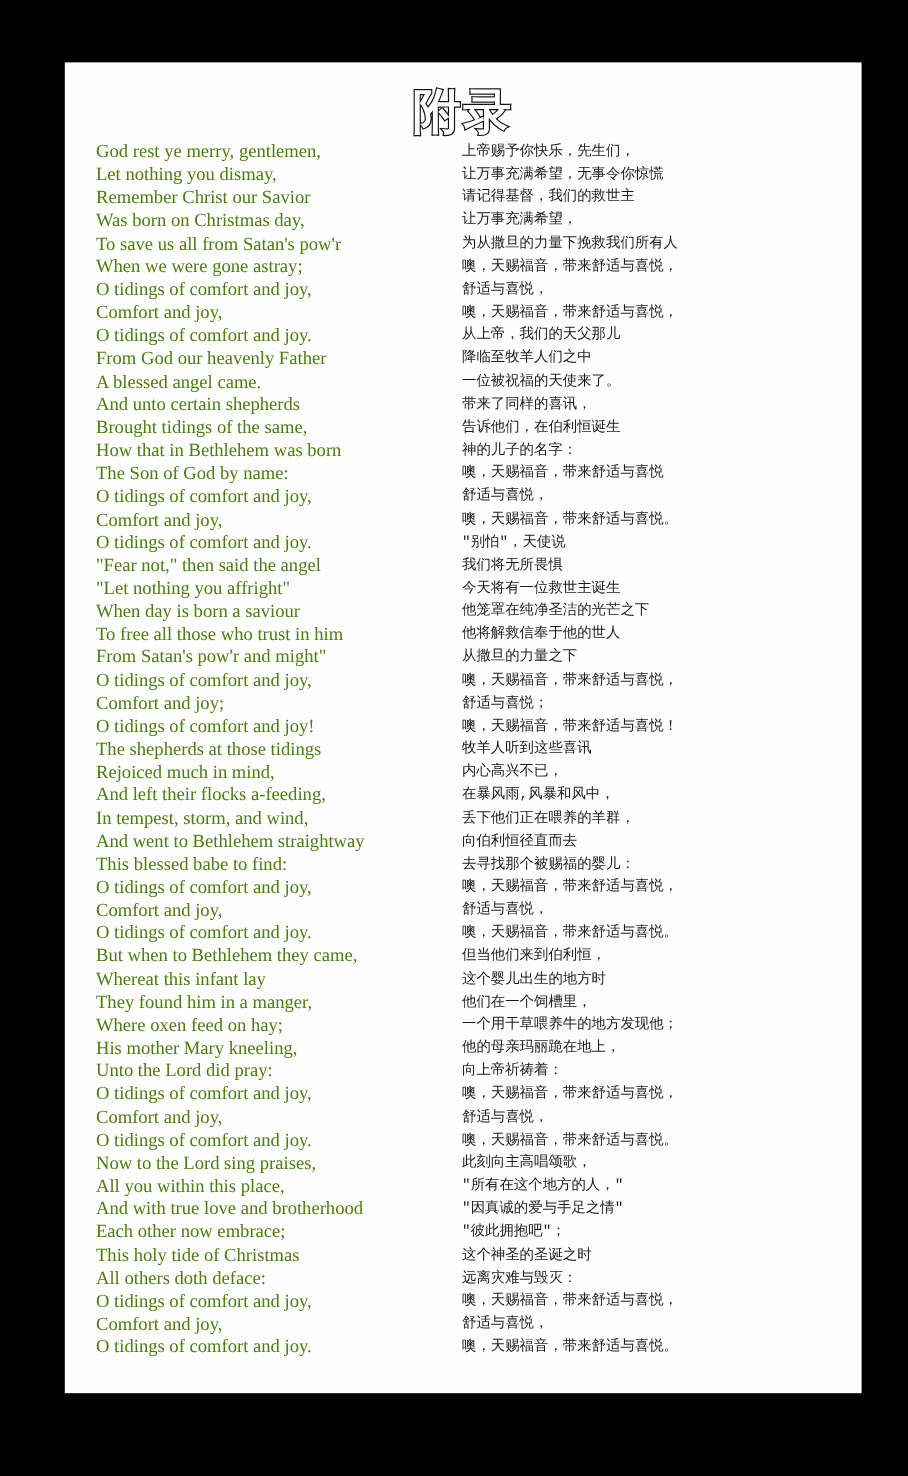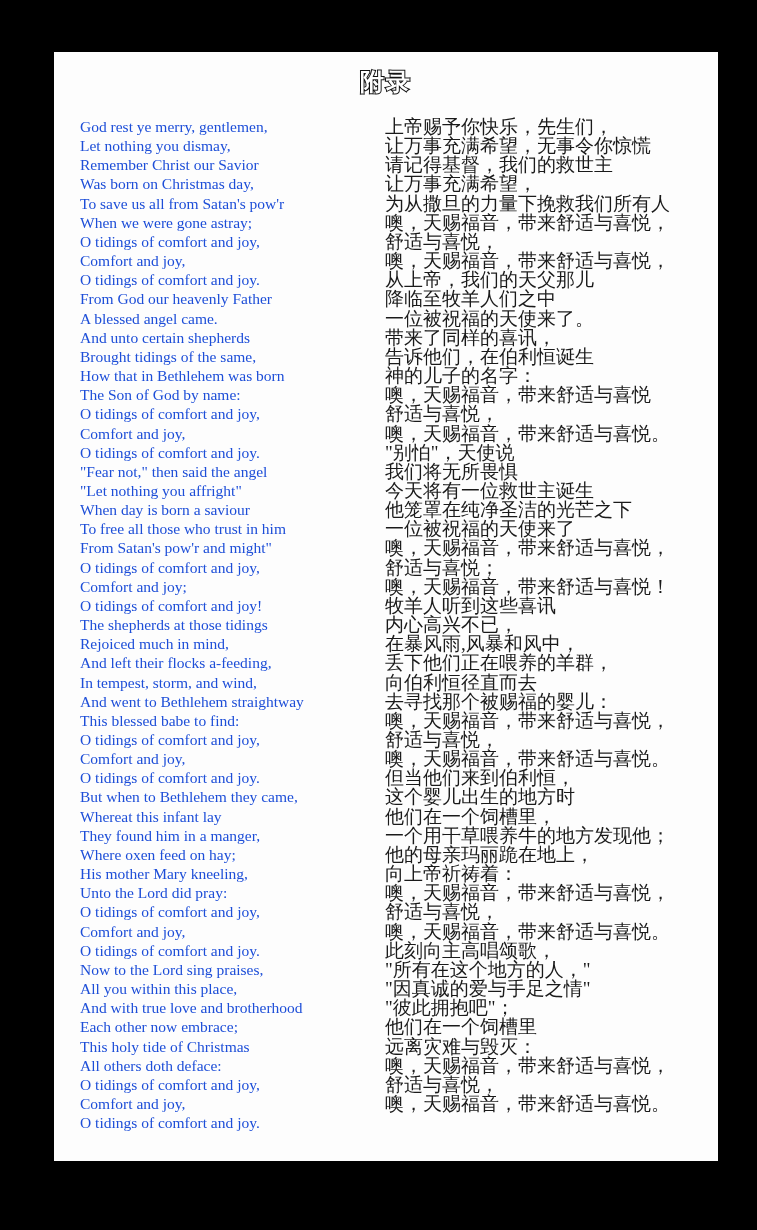--- a/index.html
+++ b/index.html
@@ -3,32 +3,32 @@
 <meta charset="utf-8">
 <style>
   html, body { margin:0; padding:0; }
   body { width:757px; height:1230px; background:#000; position:relative; overflow:hidden; }
   .page {
     position:absolute; left:54px; top:52px; width:664px; height:1109px;
     background:#fdfdfd;
   }
   .title {
     position:absolute; left:0; width:100%; top:14px; text-align:center;
-    font-family:"DejaVu Sans", sans-serif; font-size:24px; font-weight:bold;
+    font-family:"DejaVu Sans", sans-serif; font-size:40px; font-weight:bold;
     color:#fff; letter-spacing:2px;
     -webkit-text-stroke:2px #111;
     paint-order: stroke fill;
   }
   .col-en {
     position:absolute; left:26px; top:65px; width:300px;
-    font-family:"Liberation Serif", serif; font-size:15.5px; color:#1d4ed8;
+    font-family:"Liberation Serif", serif; font-size:15.5px; color:#4d7c0f;
   }
   .col-zh {
     position:absolute; left:331px; top:65px; width:330px;
-    font-family:Liberation Serif, serif; font-size:19px; color:#1a1a1a;
+    font-family:Liberation Mono, monospace; font-size:12px; color:#1a1a1a;
   }
   .line { height:19.16px; line-height:19.16px; white-space:nowrap; }
 </style>
 </head>
 <body>
 
 <div class="page">
   <div class="title">附录</div>
   <div class="col-en" id="col-en">
       <div class="line">God rest ye merry, gentlemen,</div>
@@ -100,21 +100,22 @@
       <div class="line">带来了同样的喜讯，</div>
       <div class="line">告诉他们，在伯利恒诞生</div>
       <div class="line">神的儿子的名字：</div>
       <div class="line">噢，天赐福音，带来舒适与喜悦</div>
       <div class="line">舒适与喜悦，</div>
       <div class="line">噢，天赐福音，带来舒适与喜悦。</div>
       <div class="line">"别怕"，天使说</div>
       <div class="line">我们将无所畏惧</div>
       <div class="line">今天将有一位救世主诞生</div>
       <div class="line">他笼罩在纯净圣洁的光芒之下</div>
-      <div class="line">一位被祝福的天使来了</div>
+      <div class="line">他将解救信奉于他的世人</div>
+      <div class="line">从撒旦的力量之下</div>
       <div class="line">噢，天赐福音，带来舒适与喜悦，</div>
       <div class="line">舒适与喜悦；</div>
       <div class="line">噢，天赐福音，带来舒适与喜悦！</div>
       <div class="line">牧羊人听到这些喜讯</div>
       <div class="line">内心高兴不已，</div>
       <div class="line">在暴风雨,风暴和风中，</div>
       <div class="line">丢下他们正在喂养的羊群，</div>
       <div class="line">向伯利恒径直而去</div>
       <div class="line">去寻找那个被赐福的婴儿：</div>
       <div class="line">噢，天赐福音，带来舒适与喜悦，</div>
@@ -126,19 +127,19 @@
       <div class="line">一个用干草喂养牛的地方发现他；</div>
       <div class="line">他的母亲玛丽跪在地上，</div>
       <div class="line">向上帝祈祷着：</div>
       <div class="line">噢，天赐福音，带来舒适与喜悦，</div>
       <div class="line">舒适与喜悦，</div>
       <div class="line">噢，天赐福音，带来舒适与喜悦。</div>
       <div class="line">此刻向主高唱颂歌，</div>
       <div class="line">"所有在这个地方的人，"</div>
       <div class="line">"因真诚的爱与手足之情"</div>
       <div class="line">"彼此拥抱吧"；</div>
-      <div class="line">他们在一个饲槽里</div>
+      <div class="line">这个神圣的圣诞之时</div>
       <div class="line">远离灾难与毁灭：</div>
       <div class="line">噢，天赐福音，带来舒适与喜悦，</div>
       <div class="line">舒适与喜悦，</div>
       <div class="line">噢，天赐福音，带来舒适与喜悦。</div>
     </div>
 </div>
 
 </body></html>

